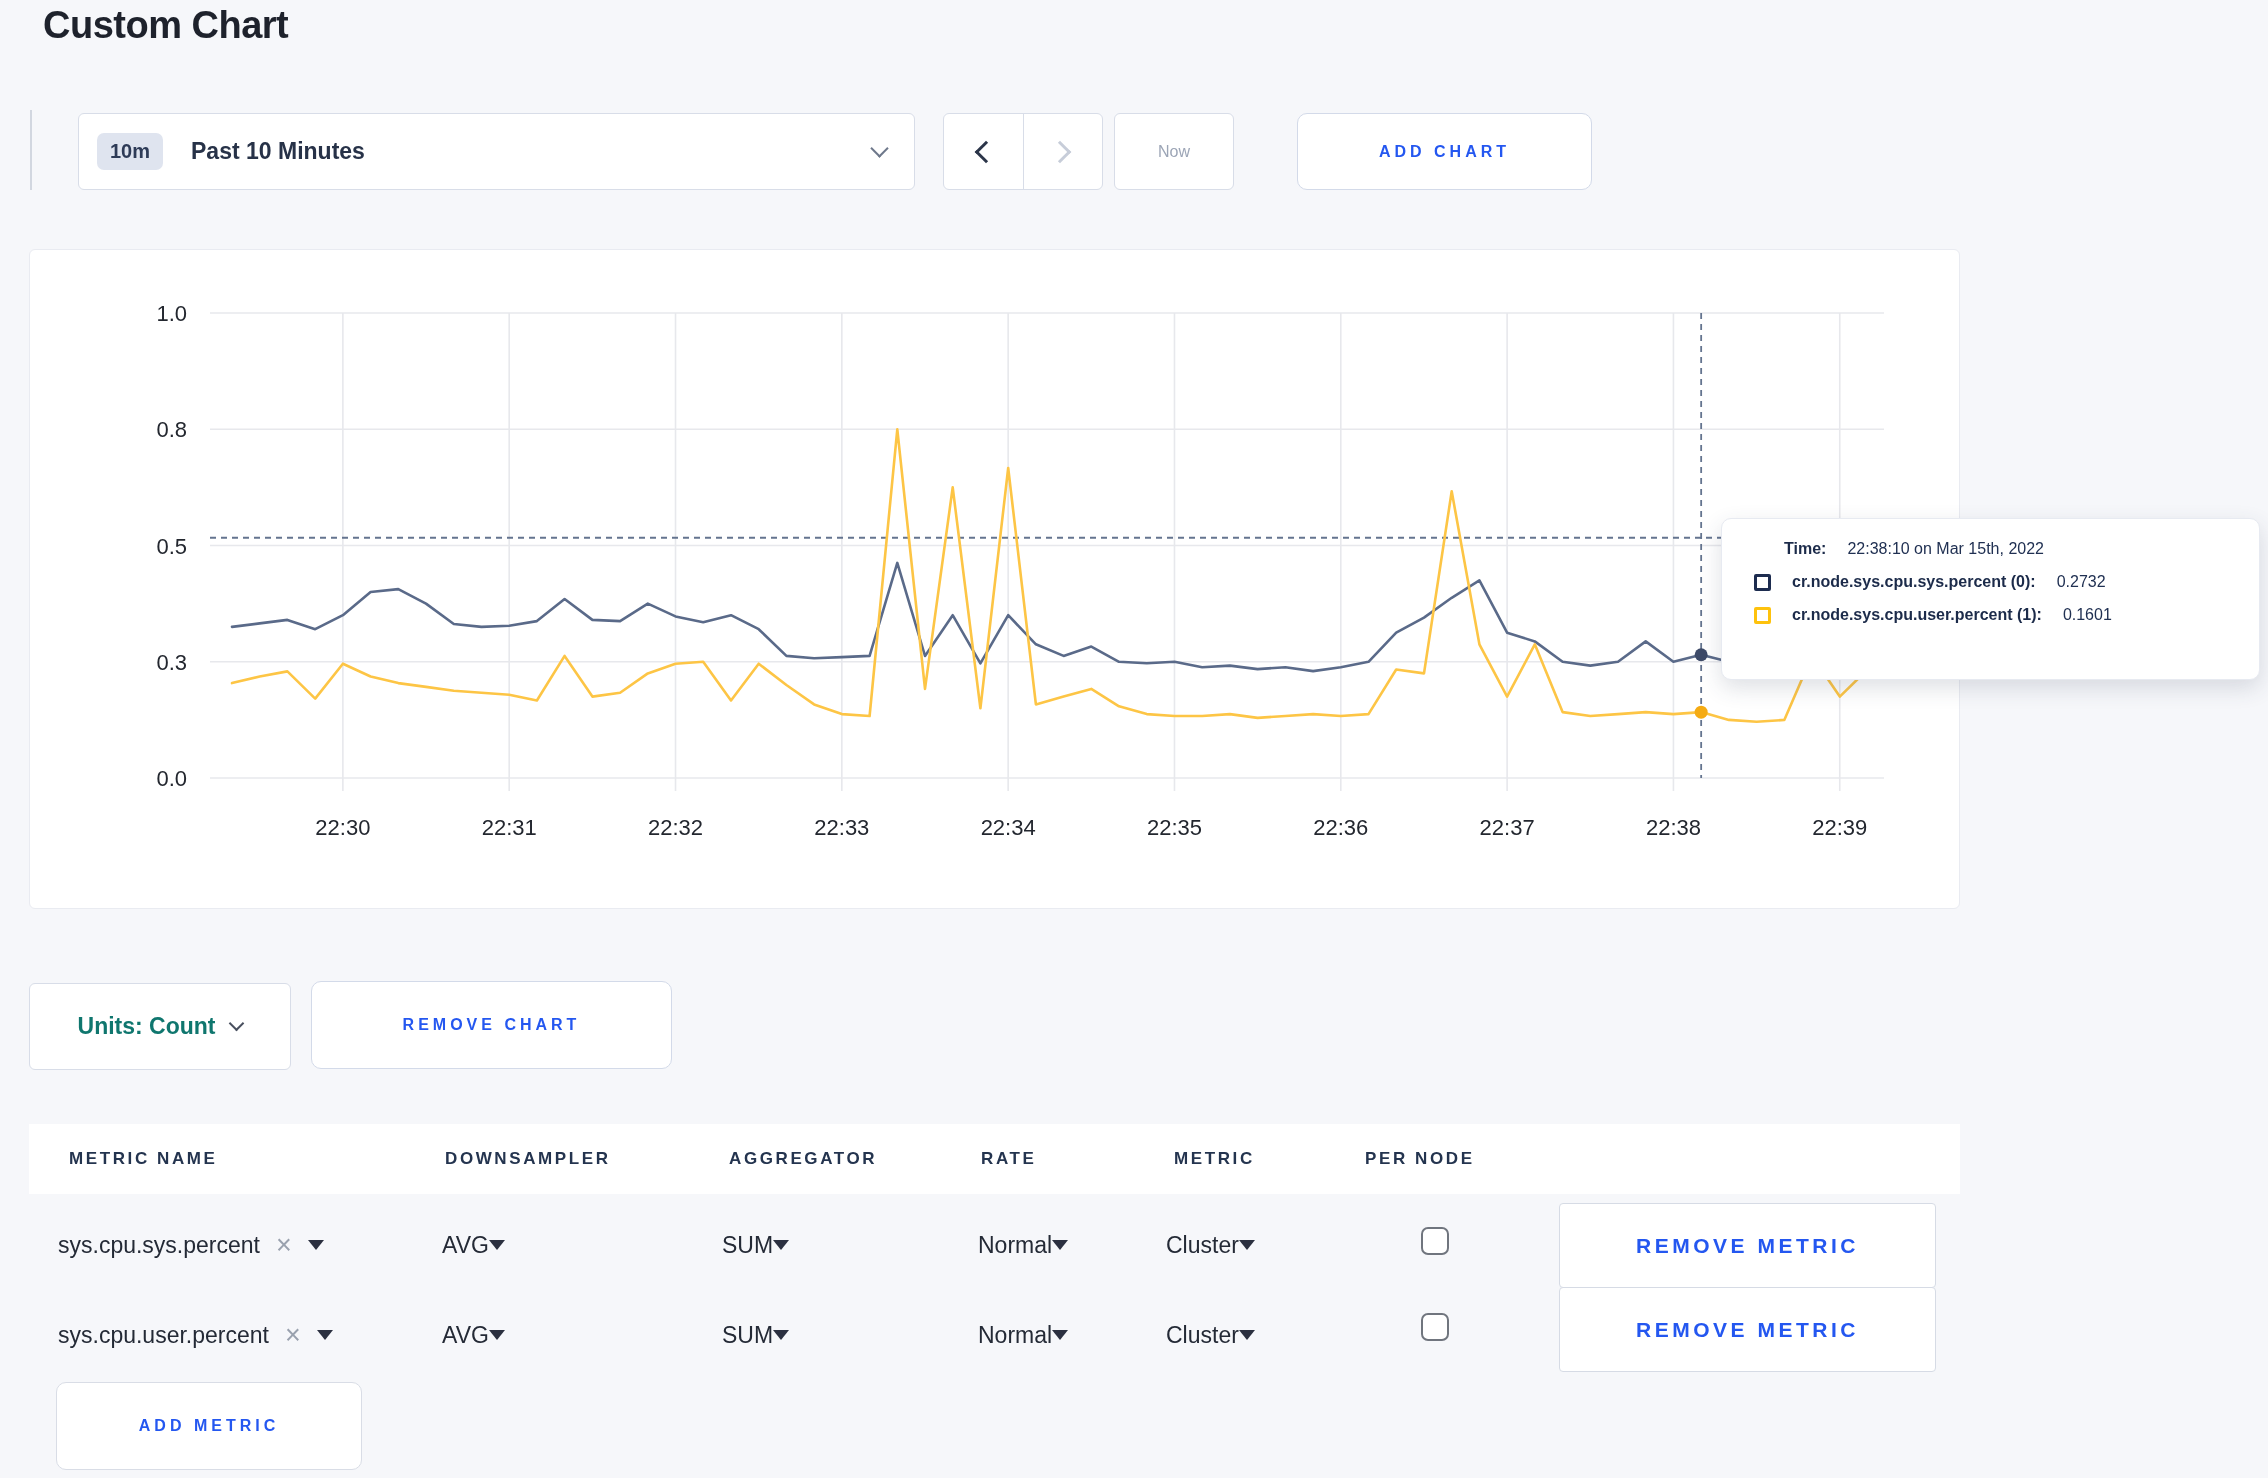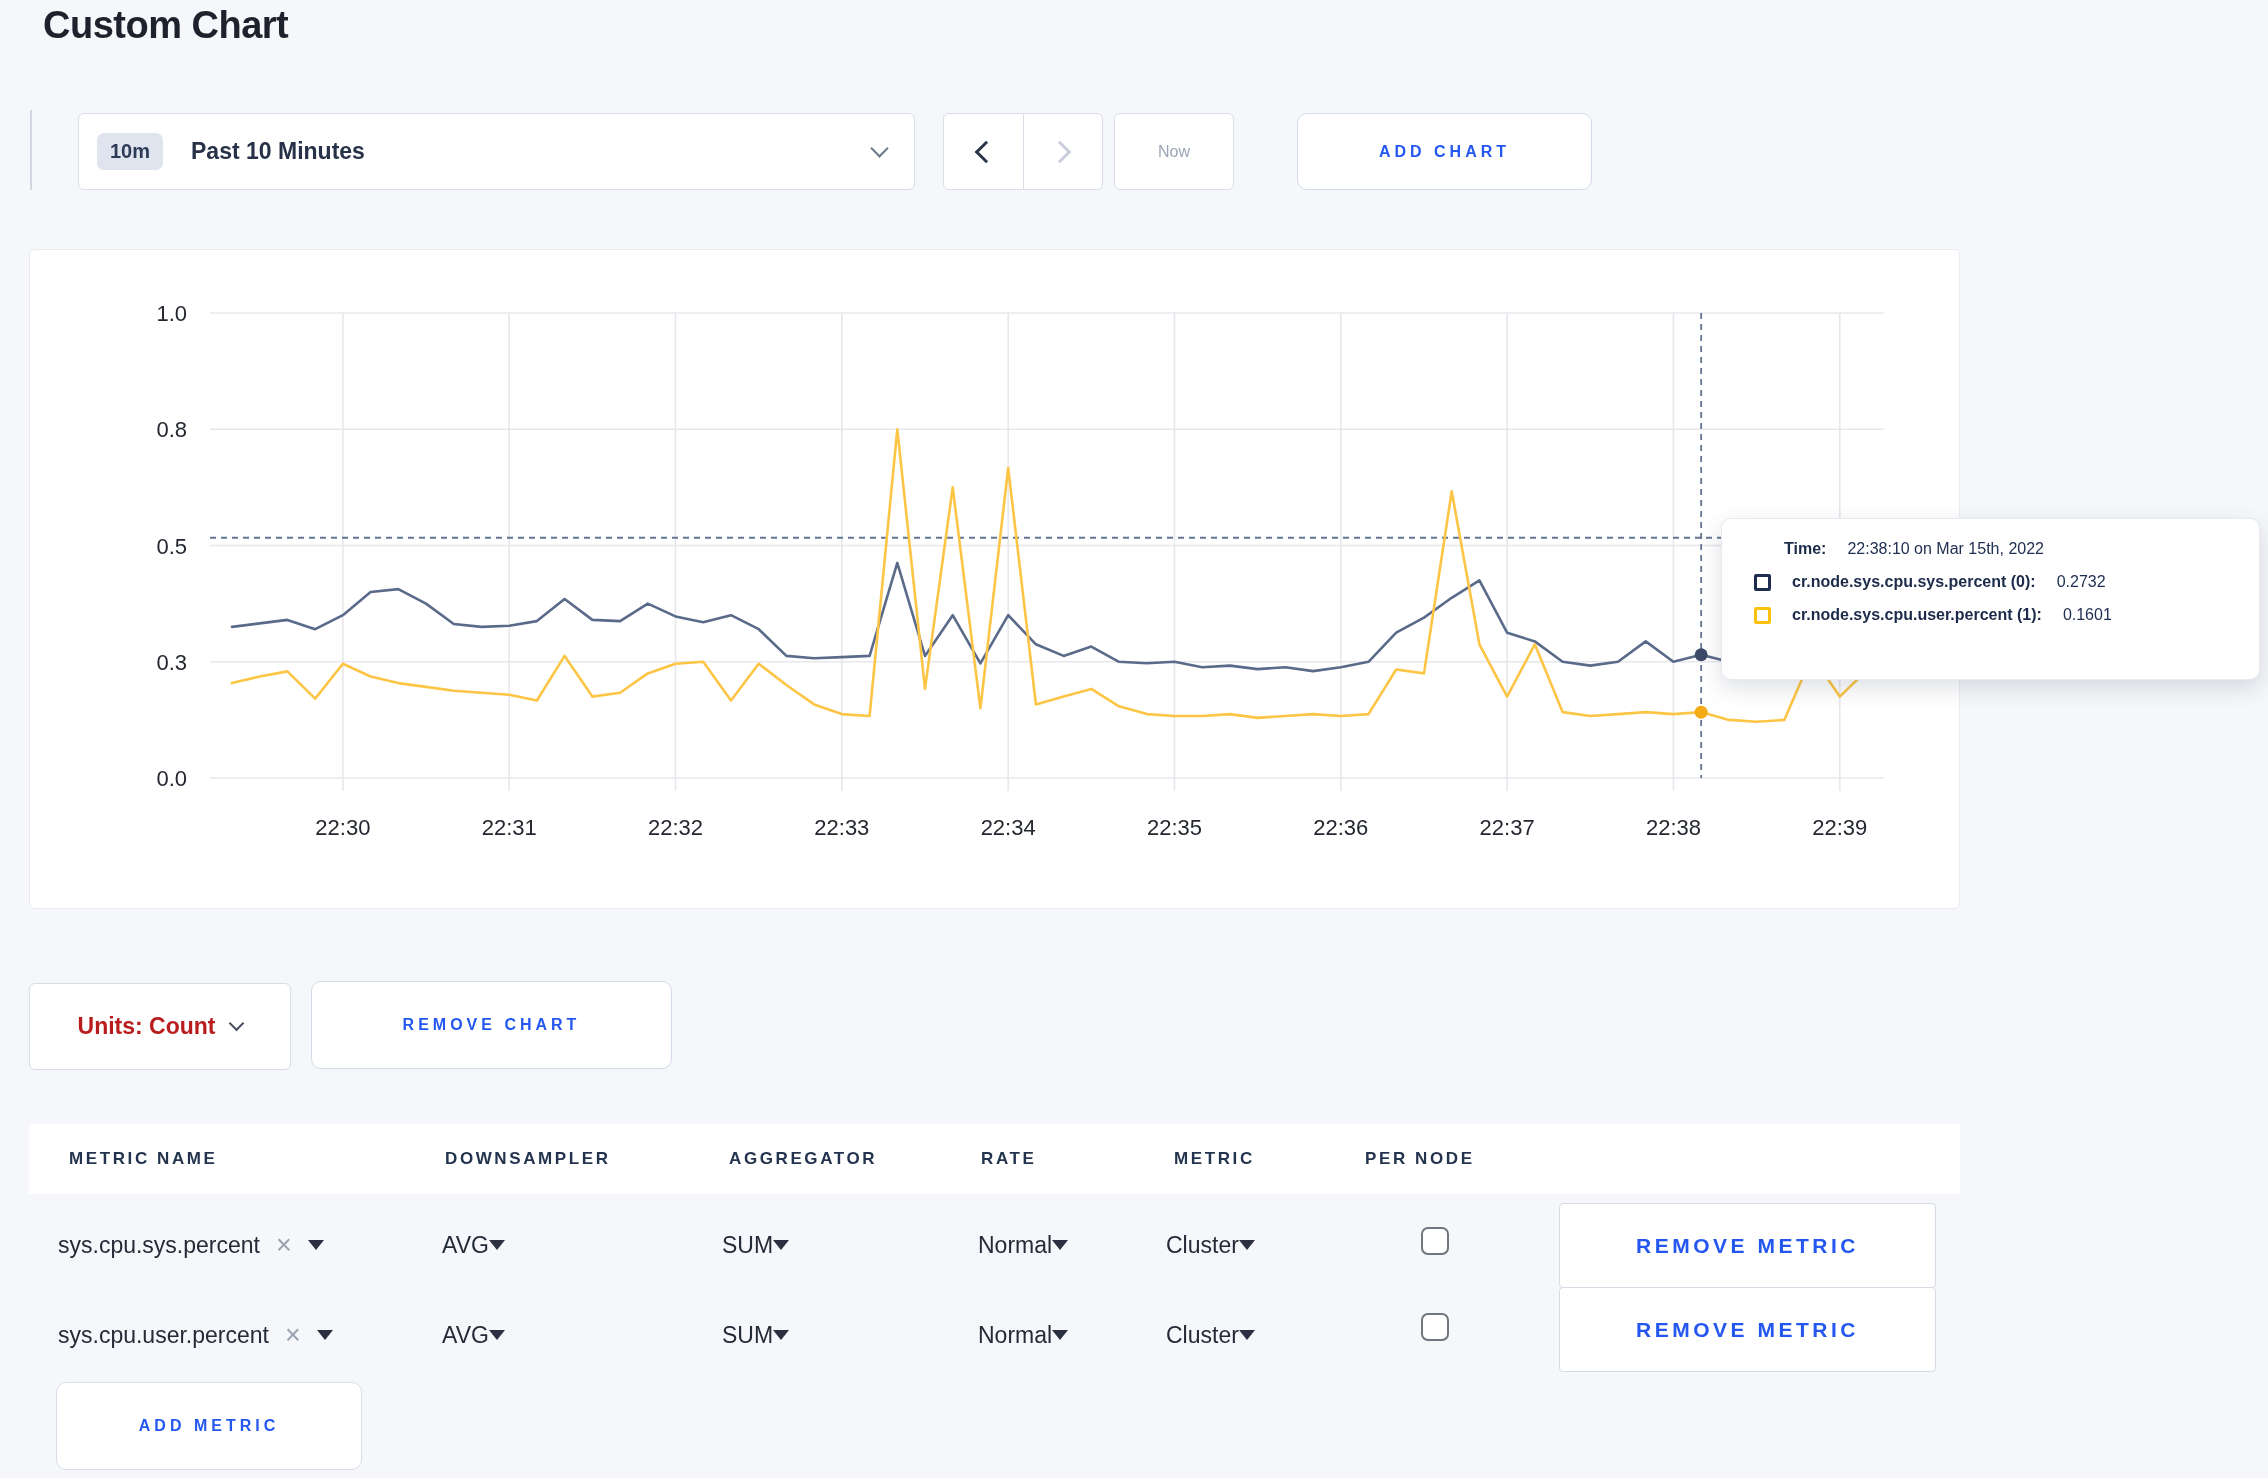--- a/index.html
+++ b/index.html
@@ -39,21 +39,21 @@
   svg .grid{stroke:#e7e8ec;stroke-width:1.6;}
   svg .dashline{stroke:#64748f;stroke-width:1.8;stroke-dasharray:6 5;fill:none;}
 
   .tooltip{left:1721px;top:518px;width:539px;height:162px;background:#fff;border:1px solid #e7eaf1;border-radius:10px;box-shadow:0 8px 22px rgba(50,60,85,.16);z-index:10;padding-top:21px;}
   .t-row{display:flex;align-items:center;gap:21px;font-size:16px;color:#203052;margin-left:32px;margin-top:15px;}
   .t-row.first{margin-left:62px;margin-top:0;}
   .t-bold{font-weight:700;color:#1c2b4a;}
   .swatch{width:17px;height:17px;border:3.5px solid;border-radius:2px;background:#fff;flex:none;}
 
   .units-select{left:29px;top:983px;width:262px;height:87px;display:flex;align-items:center;justify-content:center;gap:16px;cursor:pointer;}
-  .units-label{font-size:23px;font-weight:700;color:#b91c1c;}
+  .units-label{font-size:23px;font-weight:700;color:#0f766e;}
   .units-select .chev{width:11px;height:11px;border-width:2.5px;border-color:#49505f;}
   .remove-chart-button{left:311px;top:981px;width:361px;height:88px;}
 
   .table-header{left:29px;top:1124px;width:1931px;height:70px;background:#fff;}
   .th{position:absolute;top:0;height:70px;display:flex;align-items:center;font-size:17px;font-weight:700;letter-spacing:2.6px;color:#24344f;}
   .row{left:29px;width:1931px;height:84px;}
   .cell{position:absolute;top:0;height:100%;display:flex;align-items:center;font-size:23px;color:#242a36;}
   .caret{width:0;height:0;border-left:8px solid transparent;border-right:8px solid transparent;border-top:10px solid #2b3040;flex:none;}
   .close-x{color:#99a1ae;font-size:27px;line-height:1;cursor:pointer;}
   .sb{justify-content:flex-start;}

